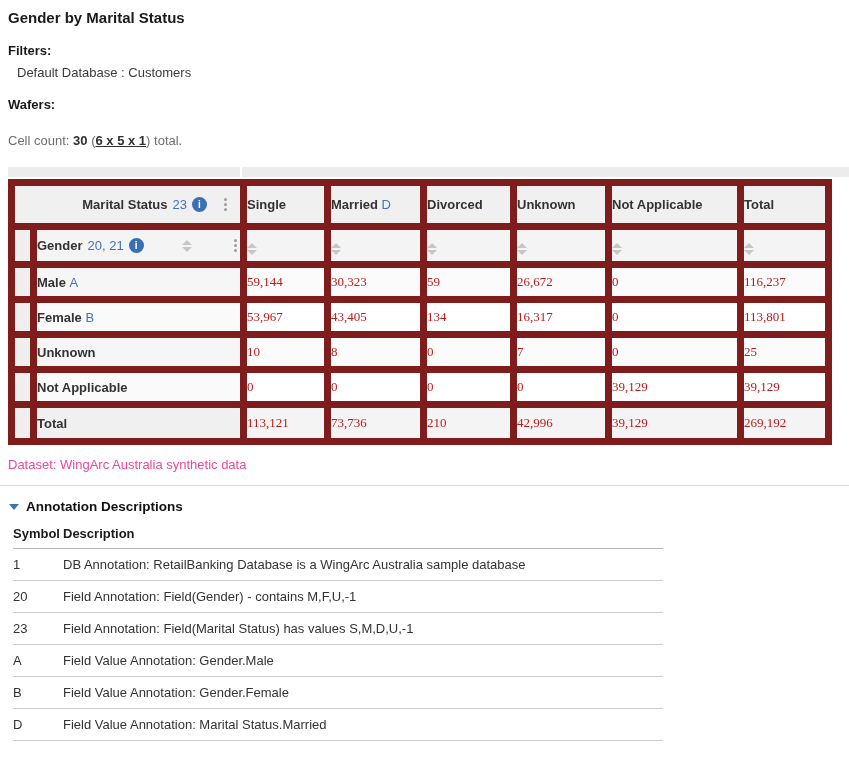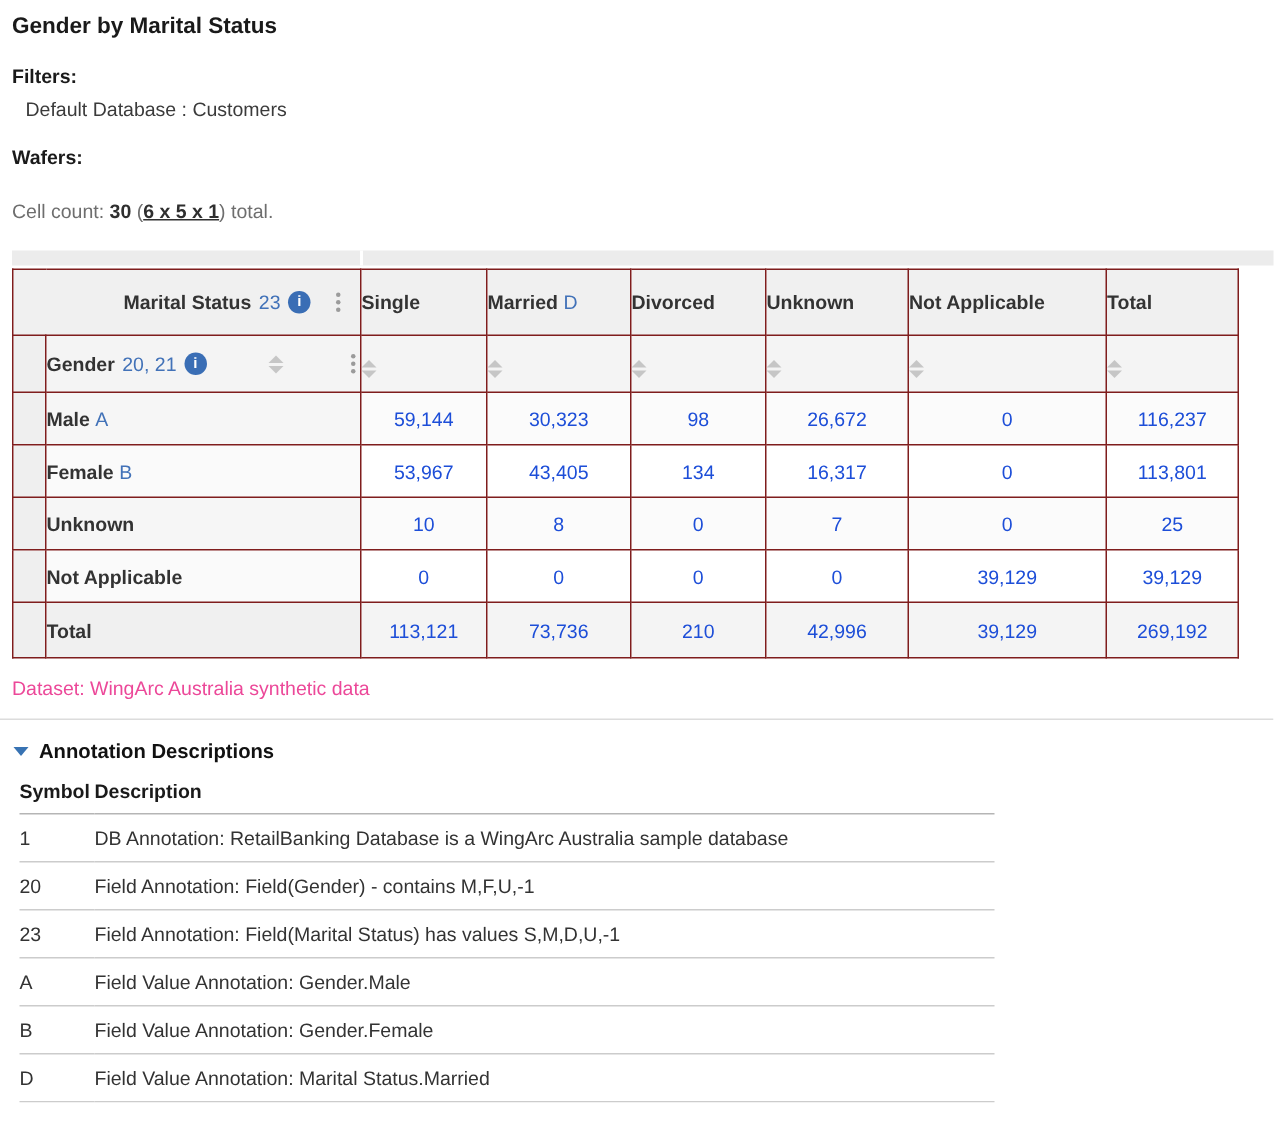--- a/index.html
+++ b/index.html
@@ -56,21 +56,21 @@
   .top-strip .strip-gap {
     position: absolute; left: 232px; top: 0;
     width: 2px; height: 10px; background: #ffffff;
   }
   table.ct {
     border-collapse: collapse;
     table-layout: fixed;
     width: 817px;
   }
   table.ct td, table.ct th {
-    border: 1px solid #7f1d1d;
+    border: 7px solid #7f1d1d;
     padding: 0;
     font-size: 13px;
     overflow: hidden;
     white-space: nowrap;
     margin-top: 28px;
   }
   .hdr1 { height: 44px; background: #f0f0f0; }
   .hdr2 { height: 38px; background: #f4f4f4; }
   .hdr1 th, .hdr2 th { font-weight: bold; color: #333333; }
   .stub-hdr {
@@ -123,24 +123,25 @@
   .data-row { height: 35px; }
   .total-row { height: 37px; }
   .narrow-cell { background: #efefef; }
   .row-label {
     background: #fafafa;
     padding-left: 10px;
     text-align: left;
     font-weight: bold; color: #333333;
   }
   .num-cell {
-    text-align: center;
+    text-align: left;
     padding-right: 12px;
-    color: #1d4ed8;
+    color: #b91c1c;
     background: #ffffff;
+    font-family: Liberation Serif, serif;
   }
   .zebra .num-cell { background: #fbfbfb; }
   .zebra .row-label { background: #f6f6f6; }
   .total-row .num-cell { background: #f4f4f4; }
   .total-row .row-label { background: #f0f0f0; }
   .total-row td, .total-row th { border-top: 1px solid #d8d8d8; }
 
   
   .dataset-note { margin-top: 12px; color: #ec4899; line-height: 15px; }
   .full-rule {
@@ -280,21 +281,21 @@
                 <span class="tri-up"></span>
                 <span class="tri-dn"></span>
               </span></td>
       </tr>
 
       <tr class="data-row zebra">
         <td class="narrow-cell"></td>
         <th class="row-label"><span>Male</span> <span class="blue">A</span></th>
         <td class="num-cell">59,144</td>
         <td class="num-cell">30,323</td>
-        <td class="num-cell">98</td>
+        <td class="num-cell">59</td>
         <td class="num-cell">26,672</td>
         <td class="num-cell">0</td>
         <td class="num-cell">116,237</td>
       </tr>
 
       <tr class="data-row">
         <td class="narrow-cell"></td>
         <th class="row-label"><span>Female</span> <span class="blue">B</span></th>
         <td class="num-cell">53,967</td>
         <td class="num-cell">43,405</td>

